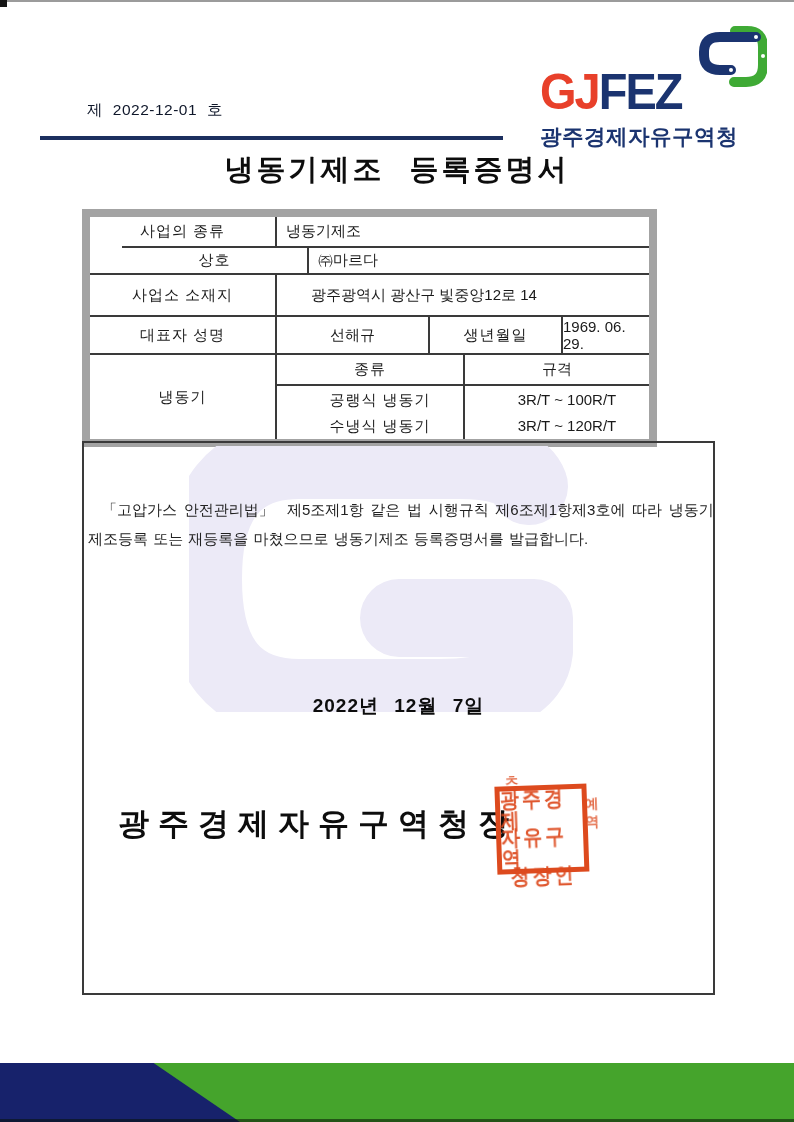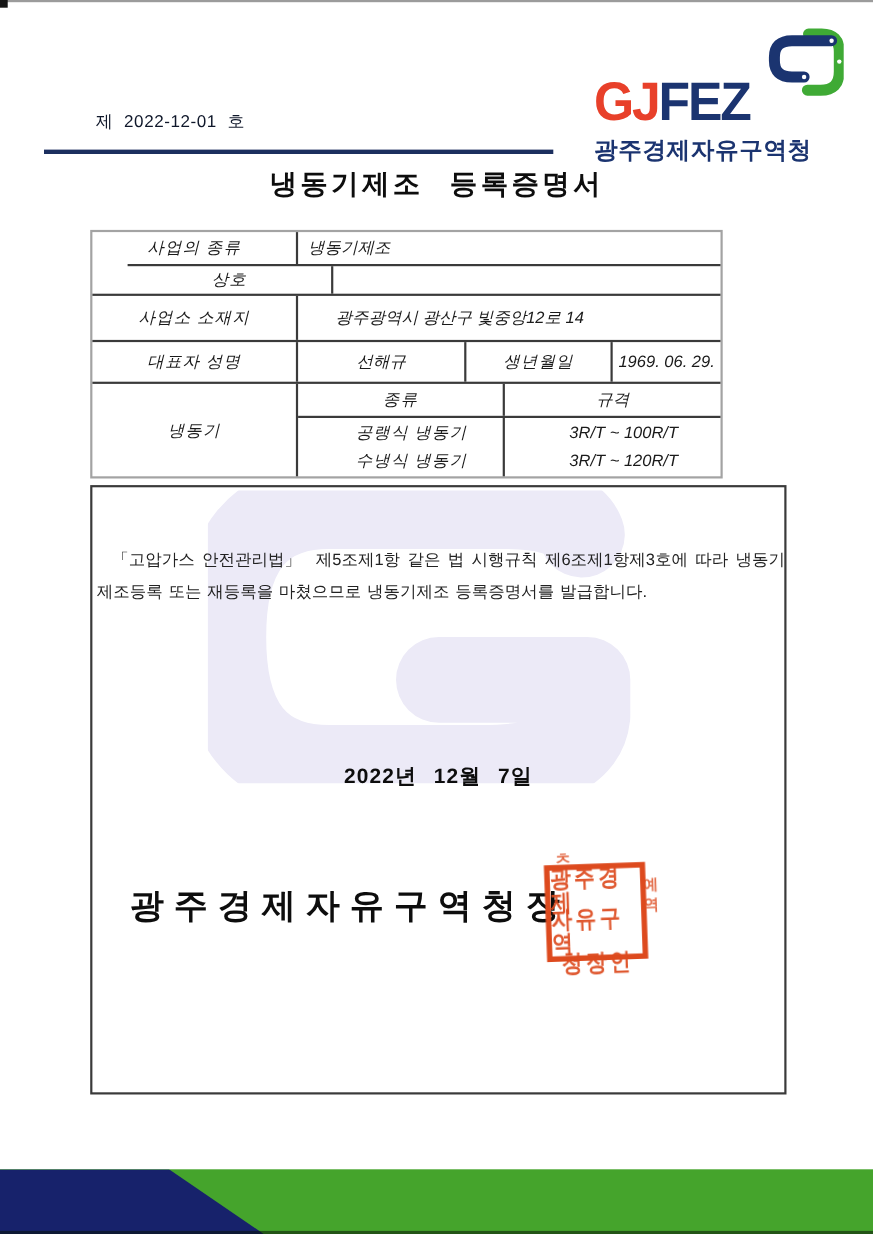--- a/index.html
+++ b/index.html
@@ -19,25 +19,25 @@
 
   .logo-word { position:absolute; left:540px; top:68px; font-size:47px; font-weight:bold;
     letter-spacing:-2px; line-height:1; transform:scaleY(1.05); }
   .logo-word .gj  { color:#e8402a; }
   .logo-word .fez { color:#1b3470; }
   .logo-org { position:absolute; left:540px; top:122px; width:228px; font-size:21.5px;
     font-weight:bold; color:#1b3470; letter-spacing:0.5px; text-align:justify; }
   .logo-icon { position:absolute; left:697px; top:24px; }
 
   .cert-title { position:absolute; left:0; top:150px; width:794px; text-align:center;
-    font-size:25px; font-weight:bold; letter-spacing:3px; word-spacing:14px; color:#0d0d0d; }
+    font-size:29px; font-weight:bold; letter-spacing:3px; word-spacing:14px; color:#0d0d0d; }
 
   
   .cert-table { position:absolute; left:82px; top:209px; width:575px; box-sizing:border-box;
-    border:2px solid #a3a3a3; font-size:15px;font-style:italic; }
+    border:8px solid #a3a3a3; font-size:15px; }
   .tr { display:flex; border-top:2px solid #3a3a3a; box-sizing:border-box; }
   .tr:first-child { border-top:none; }
   .h31 { height:29px; } .h29 { height:27px;margin-left:32px; } .h44 { height:42px;gap:25px; } .h40 { height:38px; } .h86 { height:86px; }
   .cell-label { width:187px; display:flex; align-items:center; justify-content:center;
     border-right:2px solid #3a3a3a; box-sizing:border-box; letter-spacing:1px; flex:none; }
   .cell-value { flex:1; display:flex; align-items:center; padding-left:9px; }
   .cell-mid { display:flex; align-items:center; justify-content:center; box-sizing:border-box; flex:none; }
   .w155 { width:153px; border-right:2px solid #3a3a3a; }
   .w133 { width:133px; border-right:2px solid #3a3a3a; letter-spacing:1px; }
   .cell-last { flex:1; display:flex; align-items:center; justify-content:center; }
@@ -105,20 +105,21 @@
 
 <div class="cert-title">냉동기제조  등록증명서</div>
 
 <div class="cert-table">
   <div class="tr h31">
     <div class="cell-label">사업의 종류</div>
     <div class="cell-value">냉동기제조</div>
   </div>
   <div class="tr h29">
     <div class="cell-label">상호</div>
+    <div class="cell-value">㈜마르다</div>
   </div>
   <div class="tr h44">
     <div class="cell-label">사업소 소재지</div>
     <div class="cell-value">광주광역시 광산구 빛중앙12로 14</div>
   </div>
   <div class="tr h40">
     <div class="cell-label">대표자 성명</div>
     <div class="cell-mid w155">선해규</div>
     <div class="cell-mid w133">생년월일</div>
     <div class="cell-last">1969. 06. 29.</div>

